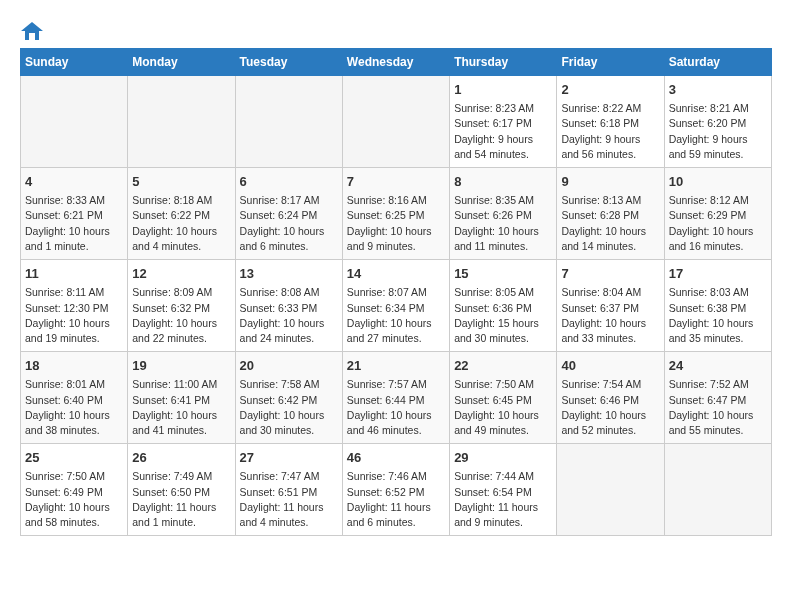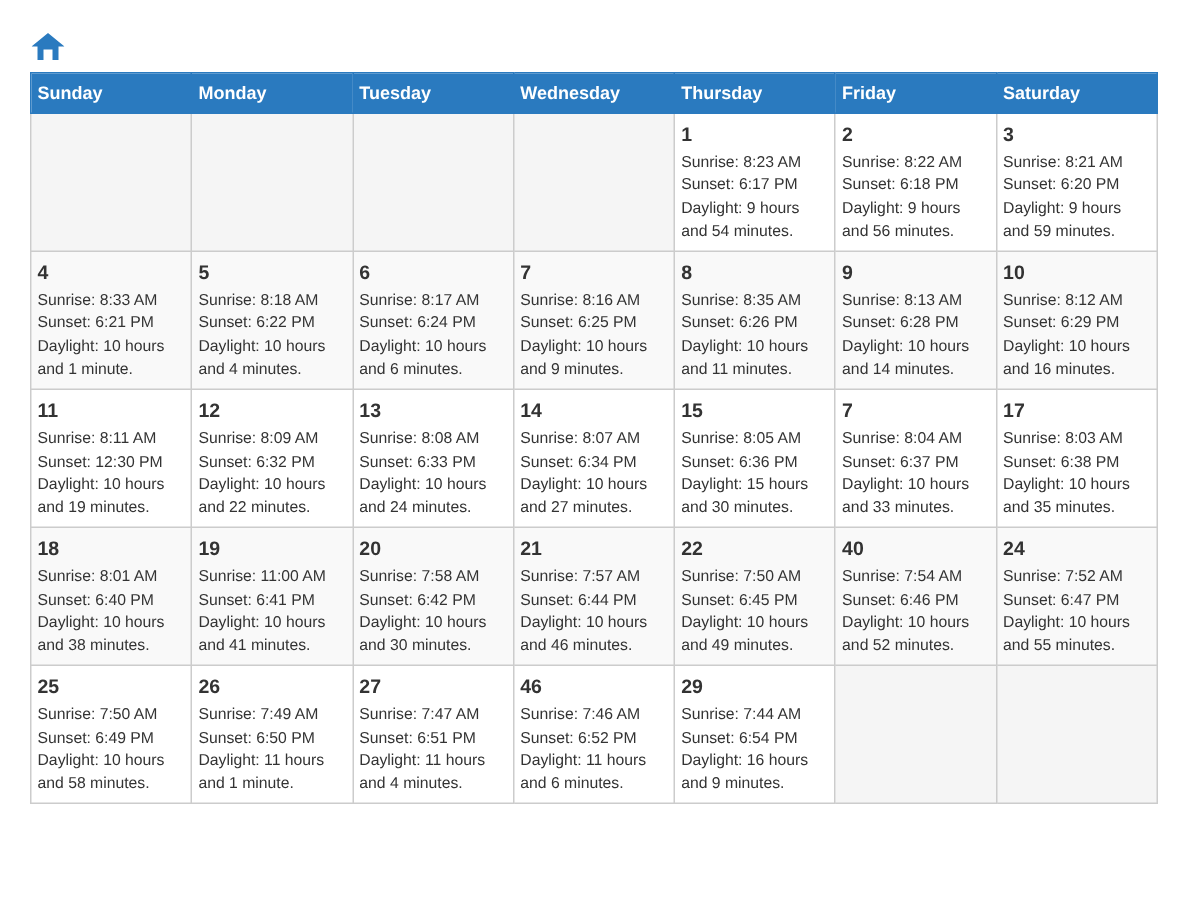--- a/index.html
+++ b/index.html
@@ -289,19 +289,19 @@
         <td>
           <span class="day-num">46</span>
           <div class="day-info">Sunrise: 7:46 AM</div>
           <div class="day-info">Sunset: 6:52 PM</div>
           <div class="day-info">Daylight: 11 hours and 6 minutes.</div>
         </td>
         <td>
           <span class="day-num">29</span>
           <div class="day-info">Sunrise: 7:44 AM</div>
           <div class="day-info">Sunset: 6:54 PM</div>
-          <div class="day-info">Daylight: 16 hours and 9 minutes.</div>
+          <div class="day-info">Daylight: 11 hours and 9 minutes.</div>
         </td>
         <td class="empty-cell"></td>
         <td class="empty-cell"></td>
       </tr>
     </tbody>
 </table>
 
 </body></html>

